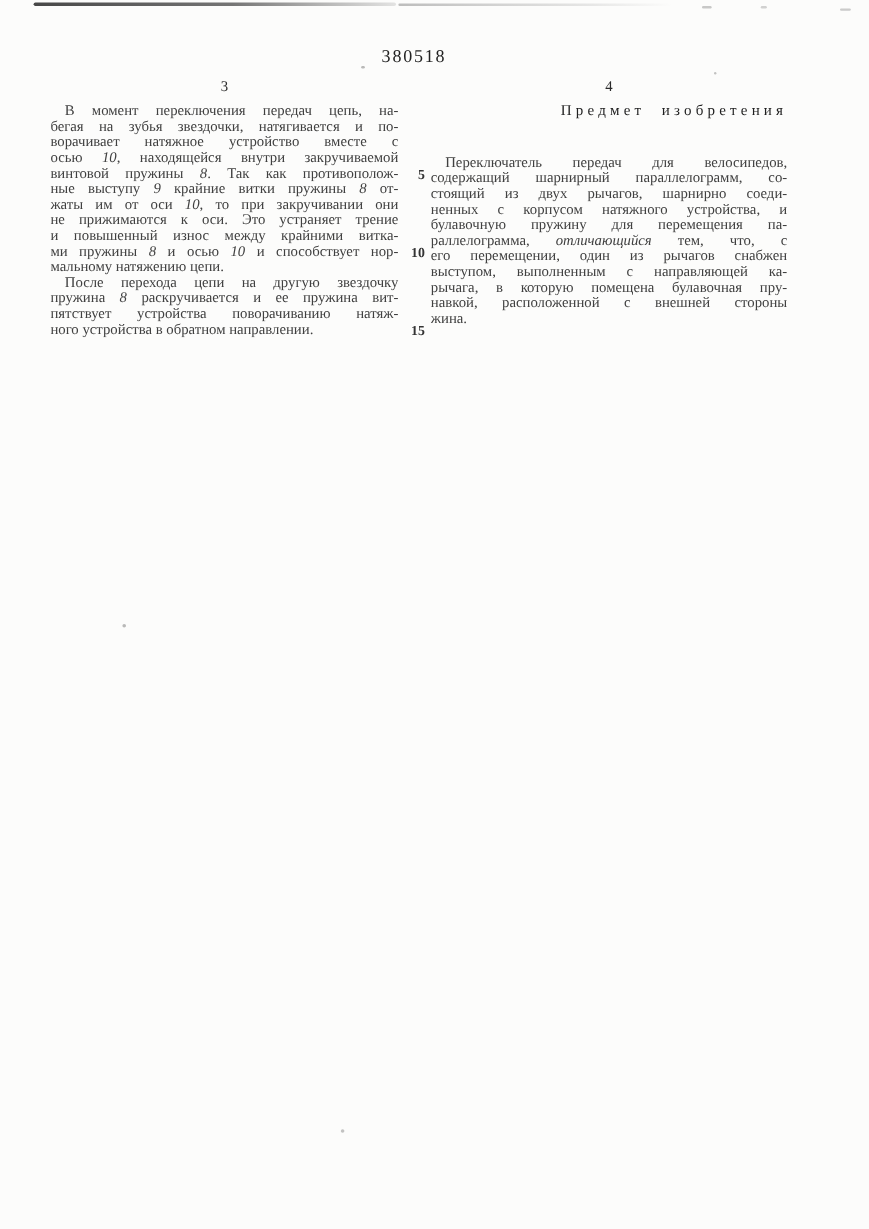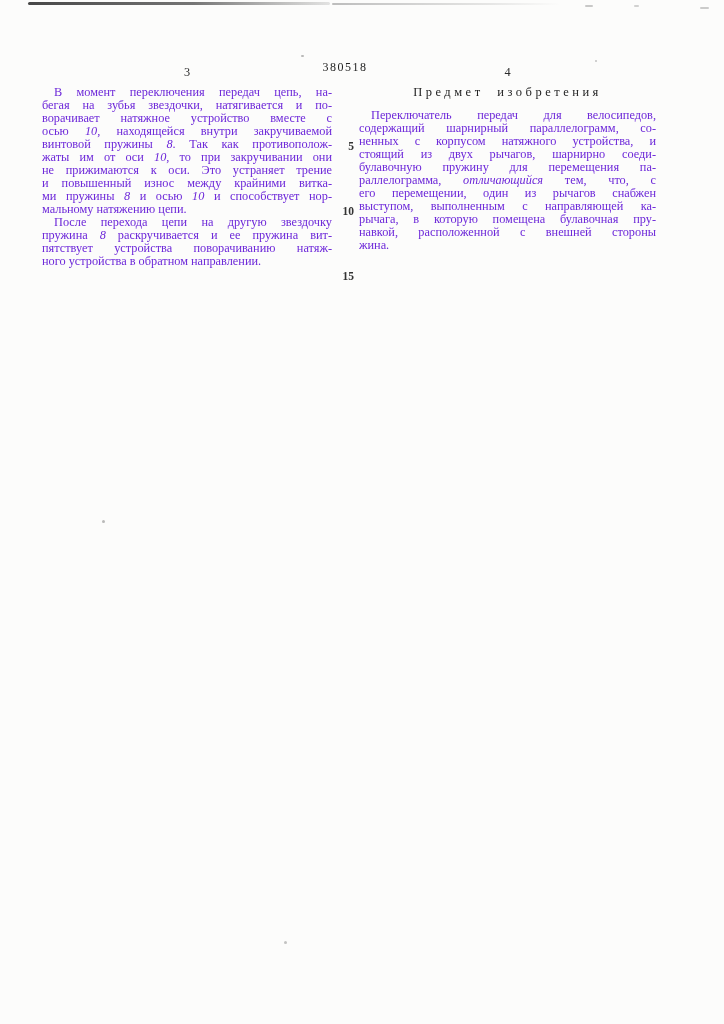--- a/index.html
+++ b/index.html
@@ -11,48 +11,48 @@
     position: relative;
     overflow: hidden;
   }
   .page { position: absolute; inset: 0; }
 
   
   .smudge, .speck { position: absolute; display: block; border-radius: 2px; }
 
   
   .patent-number {
-    position: absolute; top: 60px; left: 0; width: 690px;
-    text-align: center; font-size: 12px; letter-spacing: 1.5px; color: #222;
+    position: absolute; top: 40px; left: 0; width: 690px;
+    text-align: center; font-size: 15px; letter-spacing: 1.5px; color: #222;
   }
   .col-num {
     position: absolute; top: 65px; font-size: 12.3px; color: #2a2a2a;
   }
   .col-num.left  { left: 42px;  width: 290px; text-align: center; }
   .col-num.right { left: 359px; width: 297px; text-align: center; }
 
   
   .column { position: absolute; top: 86px; }
   .left-col  { left: 42px;  width: 290px; }
   .right-col { left: 359px; width: 297px; }
 
   .line {
     height: 13px; line-height: 13px; font-size: 12.3px;
     text-align: justify; text-align-last: justify;
     overflow: hidden; white-space: normal;
-    color: #6d28d9;
+    color: #404040;
   }
   .line.pl  { text-align: right; text-align-last: left; }
   .line.ind { padding-left: 12px; }
   .it { font-style: italic; }
 
   .section-heading {
     height: 13px; line-height: 13px; font-size: 12.5px;
-    text-align: center; letter-spacing: 3.5px; word-spacing: 7px;
-    white-space: nowrap; margin-bottom: 10px; color: #1f1f1f;
+    text-align: right; letter-spacing: 3.5px; word-spacing: 7px;
+    white-space: nowrap; margin-bottom: 30px; color: #1f1f1f;
   }
 
   
   .gutter { position: absolute; left: 334px; top: 0; width: 20px; }
   .gnum {
     position: absolute; width: 20px; text-align: right;
     font-size: 11.5px; line-height: 12px; font-weight: 700; color: #333;
   }
 </style>
 </head>
@@ -76,20 +76,21 @@
   <div class="patent-number">380518</div>
   <div class="col-num left">3</div>
   <div class="col-num right">4</div>
 
   <div class="column left-col">
     <div class="line ind"><span>В момент переключения передач цепь, на-</span></div>
     <div class="line"><span>бегая на зубья звездочки, натягивается и по-</span></div>
     <div class="line"><span>ворачивает натяжное устройство вместе с</span></div>
     <div class="line"><span>осью </span><span class="it">10</span><span>, находящейся внутри закручиваемой</span></div>
     <div class="line"><span>винтовой пружины </span><span class="it">8</span><span>. Так как противополож-</span></div>
+    <div class="line"><span>ные выступу </span><span class="it">9</span><span> крайние витки пружины </span><span class="it">8</span><span> от-</span></div>
     <div class="line"><span>жаты им от оси </span><span class="it">10</span><span>, то при закручивании они</span></div>
     <div class="line"><span>не прижимаются к оси. Это устраняет трение</span></div>
     <div class="line"><span>и повышенный износ между крайними витка-</span></div>
     <div class="line"><span>ми пружины </span><span class="it">8</span><span> и осью </span><span class="it">10</span><span> и способствует нор-</span></div>
     <div class="line pl"><span>мальному натяжению цепи.</span></div>
     <div class="line ind"><span>После перехода цепи на другую звездочку</span></div>
     <div class="line"><span>пружина </span><span class="it">8</span><span> раскручивается и ее пружина вит-</span></div>
     <div class="line"><span>пятствует устройства поворачиванию натяж-</span></div>
     <div class="line pl"><span>ного устройства в обратном направлении.</span></div>
   </div>
@@ -97,22 +98,22 @@
   <div class="gutter">
     <div class="gnum" style="top:140px;">5</div>
     <div class="gnum" style="top:205px;">10</div>
     <div class="gnum" style="top:270px;">15</div>
   </div>
 
   <div class="column right-col">
     <div class="section-heading">Предмет изобретения</div>
     <div class="line ind"><span>Переключатель передач для велосипедов,</span></div>
     <div class="line"><span>содержащий шарнирный параллелограмм, со-</span></div>
+    <div class="line"><span>стоящий из двух рычагов, шарнирно соеди-</span></div>
     <div class="line"><span>ненных с корпусом натяжного устройства, и</span></div>
-    <div class="line"><span>стоящий из двух рычагов, шарнирно соеди-</span></div>
     <div class="line"><span>булавочную пружину для перемещения па-</span></div>
     <div class="line"><span>раллелограмма, </span><span class="it">отличающийся</span><span> тем, что, с</span></div>
     <div class="line"><span>его перемещении, один из рычагов снабжен</span></div>
     <div class="line"><span>выступом, выполненным с направляющей ка-</span></div>
     <div class="line"><span>рычага, в которую помещена булавочная пру-</span></div>
     <div class="line"><span>навкой, расположенной с внешней стороны</span></div>
     <div class="line pl"><span>жина.</span></div>
   </div>
 
 </div>

